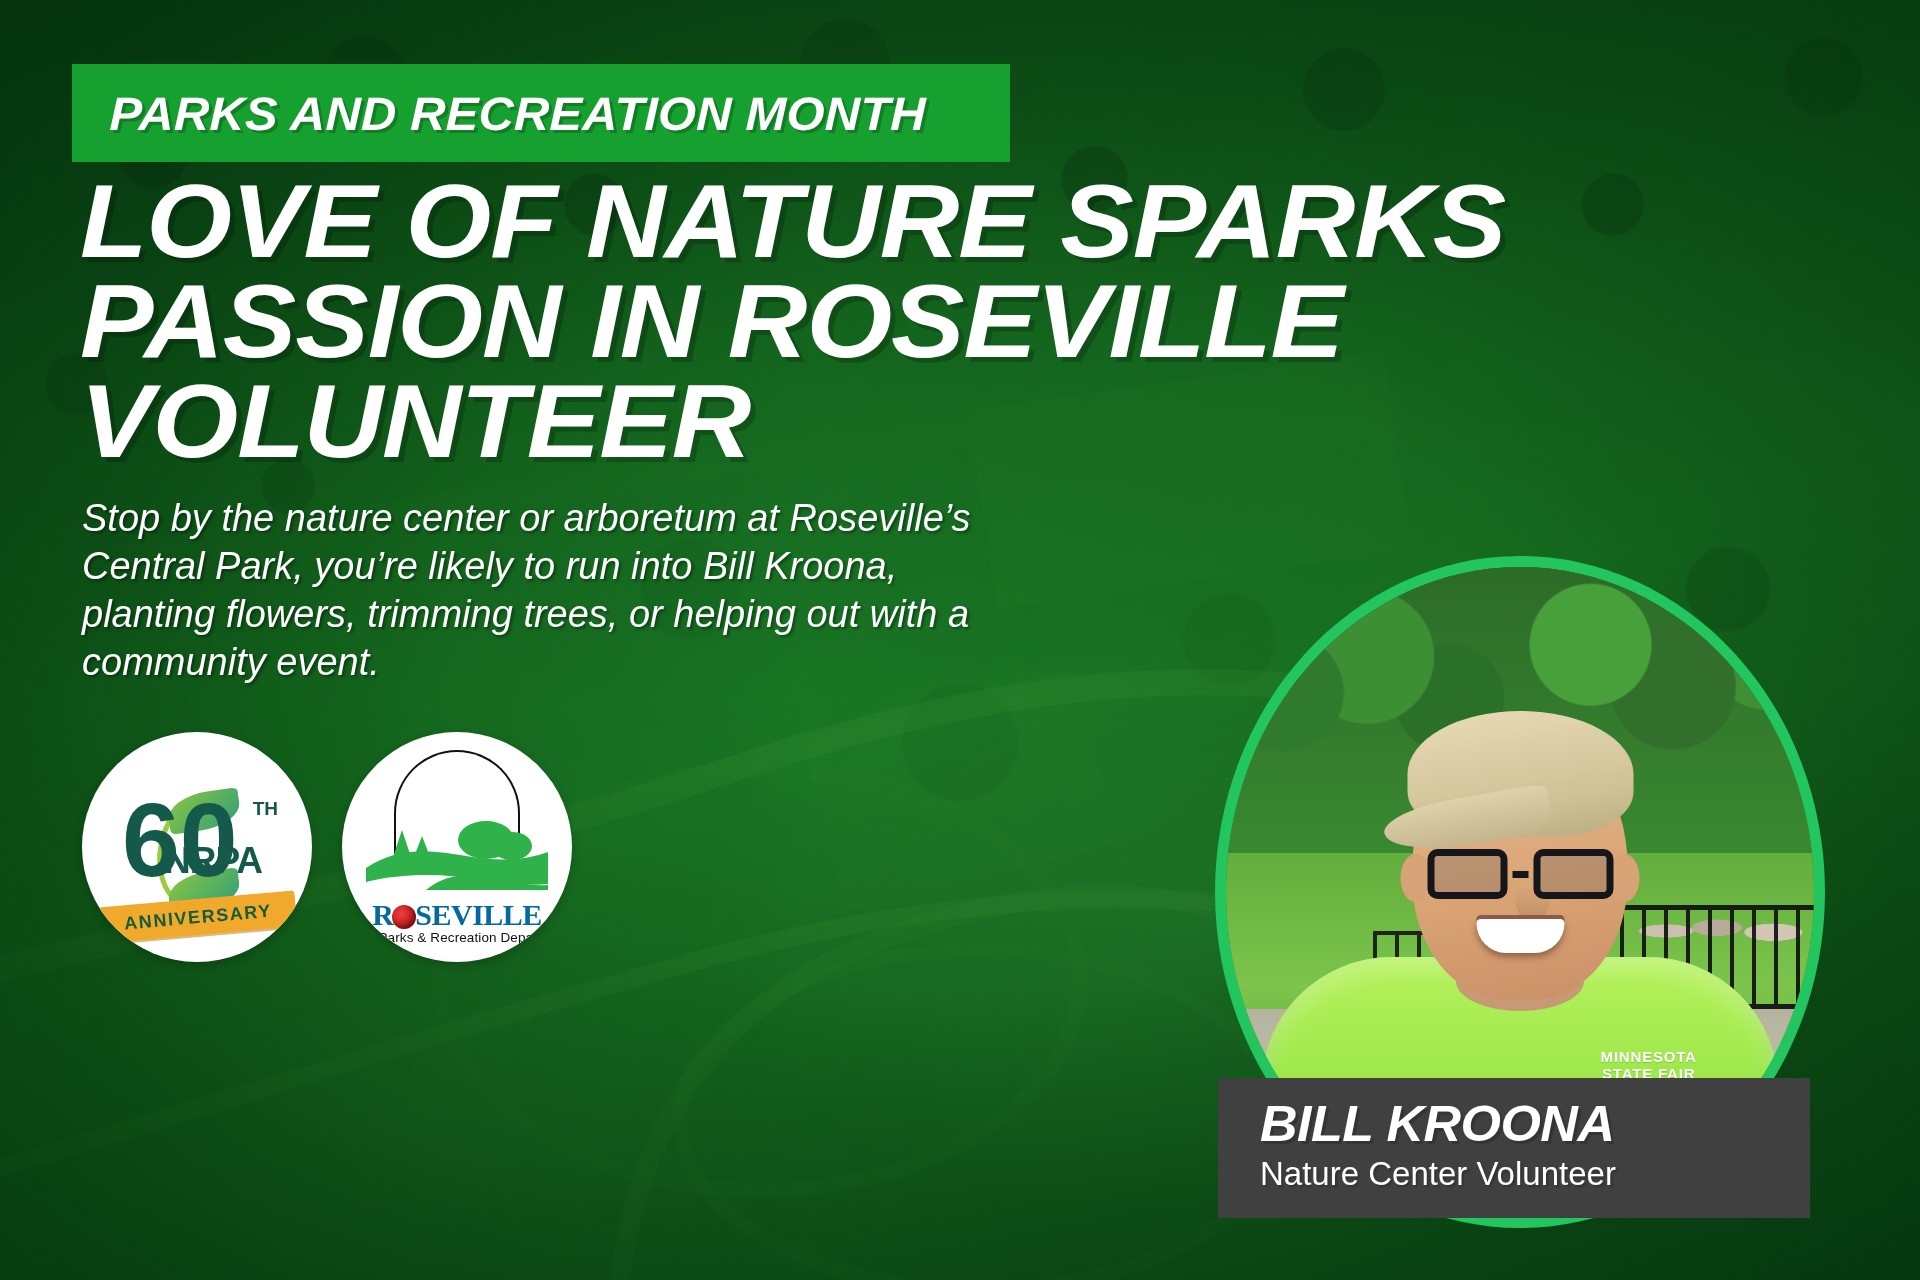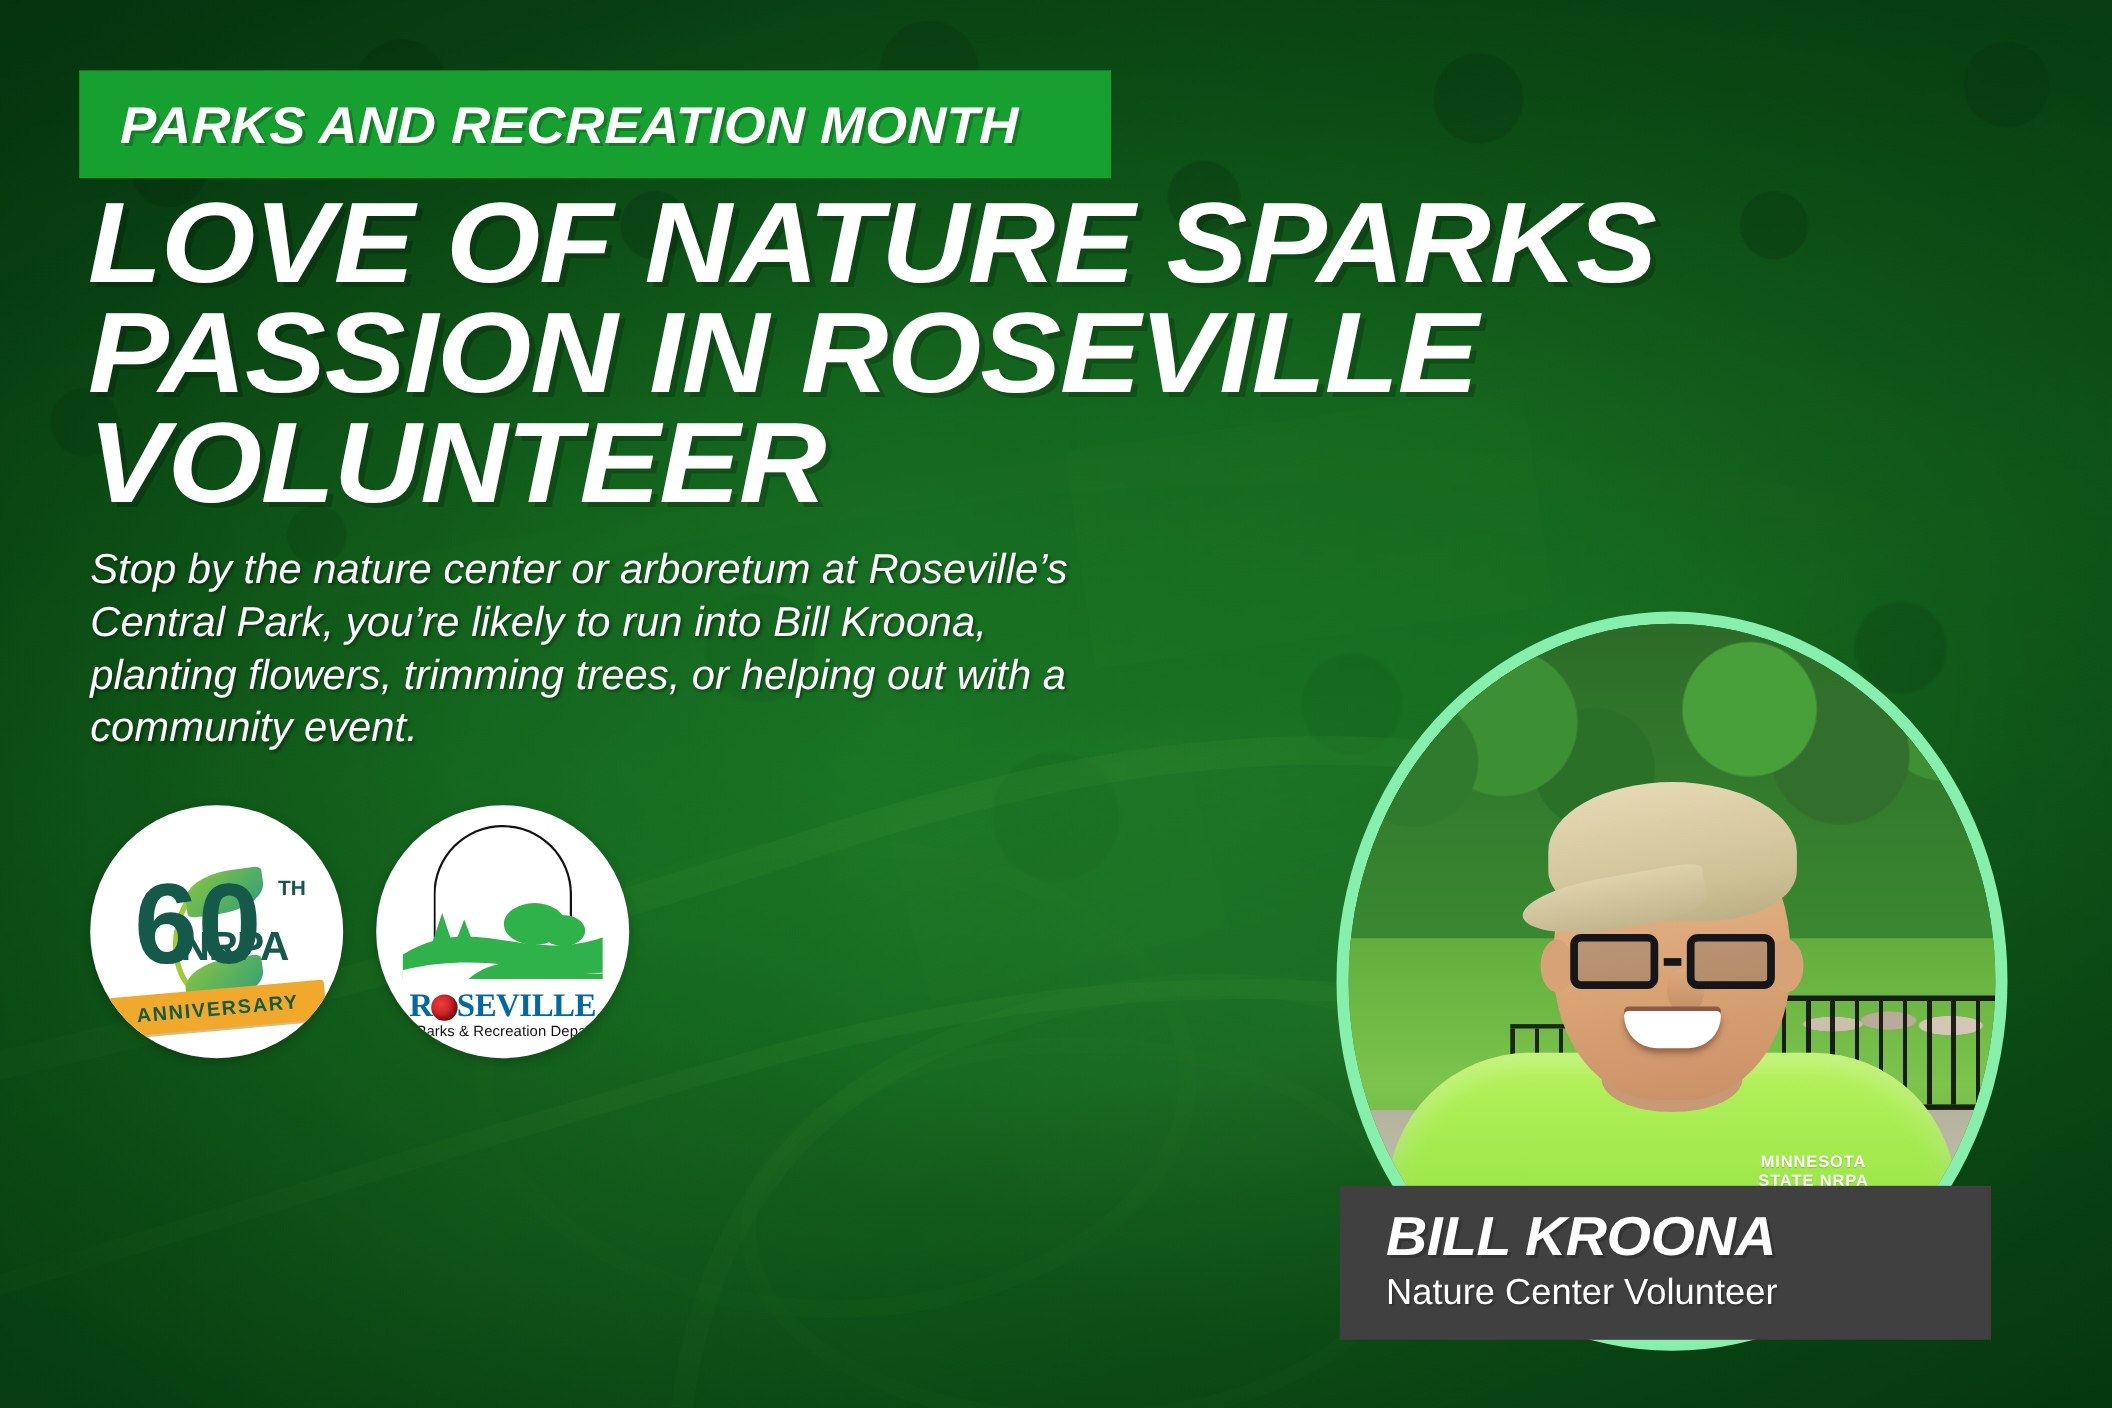--- a/index.html
+++ b/index.html
@@ -196,21 +196,21 @@
     text-align:right;
     font-family:"Liberation Sans", sans-serif;
     font-size:13.5px; color:#111; letter-spacing:.1px;
   }
 
   
   .portrait {
     position:absolute; left:1215px; top:556px;
     width:610px; height:672px;
     border-radius:50%;
-    border:11px solid #86efac;
+    border:11px solid #22c55e;
     overflow:hidden;
     background:#2b7f2b;
   }
   .portrait-inner { position:absolute; inset:0; overflow:hidden; }
   .pt-sky { position:absolute; left:0; top:0; width:100%; height:42%;
     background:linear-gradient(180deg,#2f6b2a,#3f8a33); }
   .pt-trees { position:absolute; left:0; top:0; width:100%; height:46%;
     background:
       radial-gradient(circle at 10% 42%, #2f7a2c 0 58px, transparent 60px),
       radial-gradient(circle at 24% 30%, #3c8f33 0 66px, transparent 68px),
@@ -405,21 +405,21 @@
       <div class="pt-trees"></div>
       <div class="pt-lawn"></div>
       <div class="pt-path"></div>
       <div class="pt-rocks"></div>
       <div class="pt-rail"></div>
       <div class="pt-rail2"></div>
 
       <div class="pt-shirt"></div>
       <div class="pt-shirt-logo">
         <div class="l1">MINNESOTA</div>
-        <div class="l2">STATE NRPA</div>
+        <div class="l2">STATE FAIR</div>
         <div class="l3">AMBASSADOR</div>
       </div>
       <div class="pt-neck"></div>
 
       <div class="pt-head">
         <div class="pt-ear l"></div>
         <div class="pt-ear r"></div>
         <div class="pt-nose"></div>
         <div class="pt-glasses">
           <div class="pt-lens"></div>

